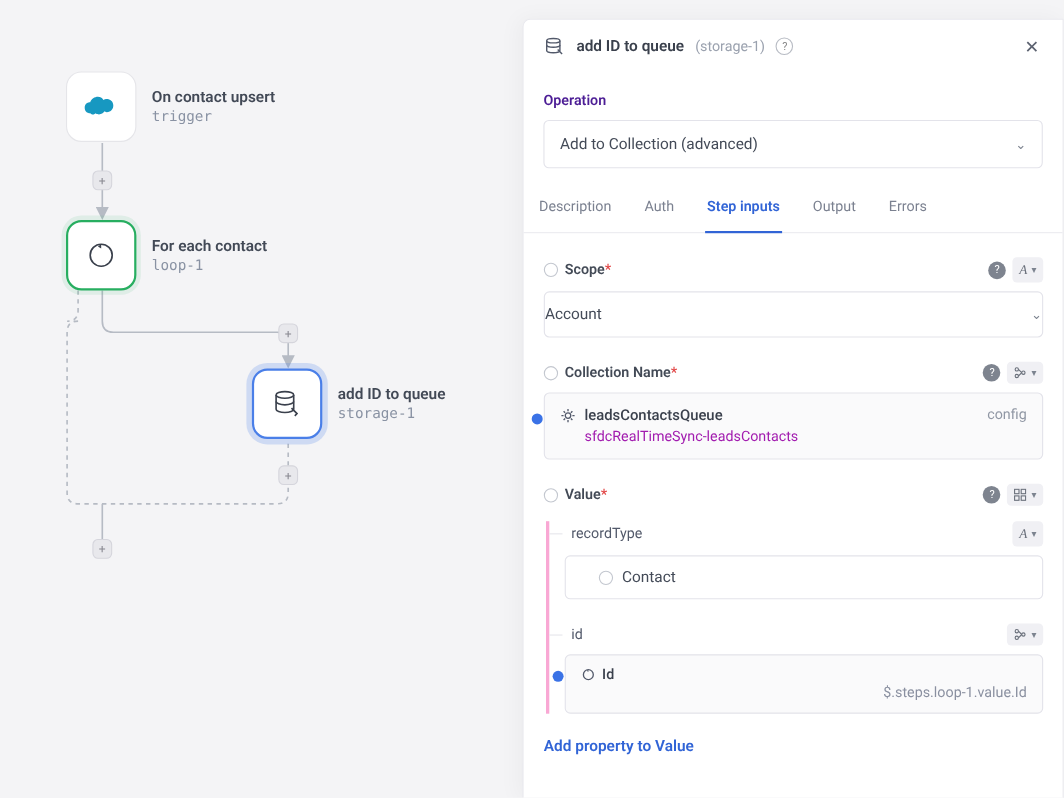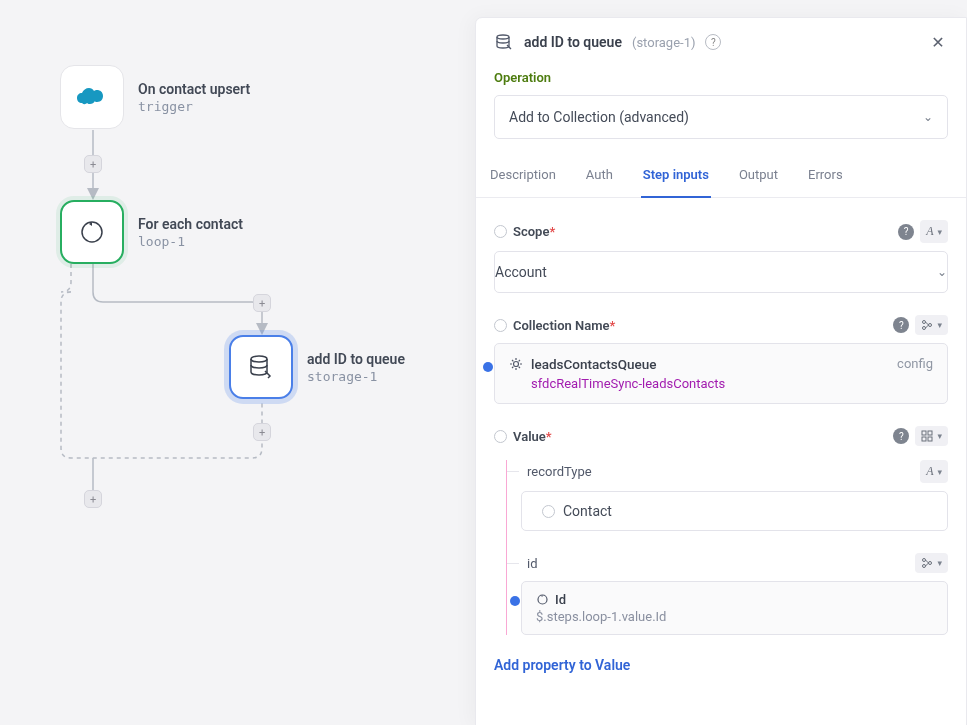--- a/index.html
+++ b/index.html
@@ -79,21 +79,21 @@
 .panel-subtitle { font-size: 13px; color: #9aa1ae; }
 .help-circle {
   width: 16px; height: 16px; border-radius: 50%;
   border: 1px solid #b8bcc4; color: #888; font-size: 10px;
   display: inline-flex; align-items: center; justify-content: center;
 }
 .close-x {
   margin-left: auto; font-size: 16px; color: #5c6270; cursor: pointer;
   width: 20px; height: 20px; display:flex; align-items:center; justify-content:center;
 }
-.op-label { font-size: 13px; font-weight: 600; color: #4d7c0f; margin-top: 18px; }
+.op-label { font-size: 13px; font-weight: 600; color: #4c1d95; margin-top: 32px; }
 .op-select {
   margin-top: 10px;
   border: 1px solid #e3e3ea;
   border-radius: 5px;
   padding: 13px 14px;
   display: flex; align-items: center; justify-content: space-between;
   font-size: 14px; color: #444b58; cursor: pointer;
 }
 .chev { font-size: 12px; color: #7c838f; }
 .tabs {
@@ -168,35 +168,36 @@
 .config-badge {
   position: absolute; right: 14px; top: 12px;
   font-size: 13px; color: #9097a4;
 }
 .blue-dot-abs {
   position: absolute;
   left: -12px;
   top: 18px;
 }
 .nested-group {
-  border-left: 1px solid #f9a8d4;
-  margin-left: 12px;
+  border-left: 3px solid #f9a8d4;
+  margin-left: 2px;
   padding-left: 14px;
+  text-align: right;
 }
 .sub-field { margin-top: 14px; margin-bottom: 10px;}
 .sub-label-row { display: flex; align-items: center; gap: 8px; }
 .sub-label { font-size: 13px; color: #52596a; }
 .sub-tick {
   width: 12px; height: 1px; background: #e6e6ec;
   flex-shrink: 0; margin-left:-14px;
 }
 .input-box {
   border: 1px solid #e3e3ea;
   border-radius: 5px;
-  padding: 11px 20px;
+  padding: 11px 30px;
   font-size: 14px; color: #444b58;
   margin-top: 8px;
   display: flex; align-items: center; gap: 8px;
 }
 .ref-box {
   border: 1px solid #e3e3ea;
   border-radius: 5px;
   padding: 10px 14px 10px 14px;
   background: #fafafb;
   margin-top: 8px;

